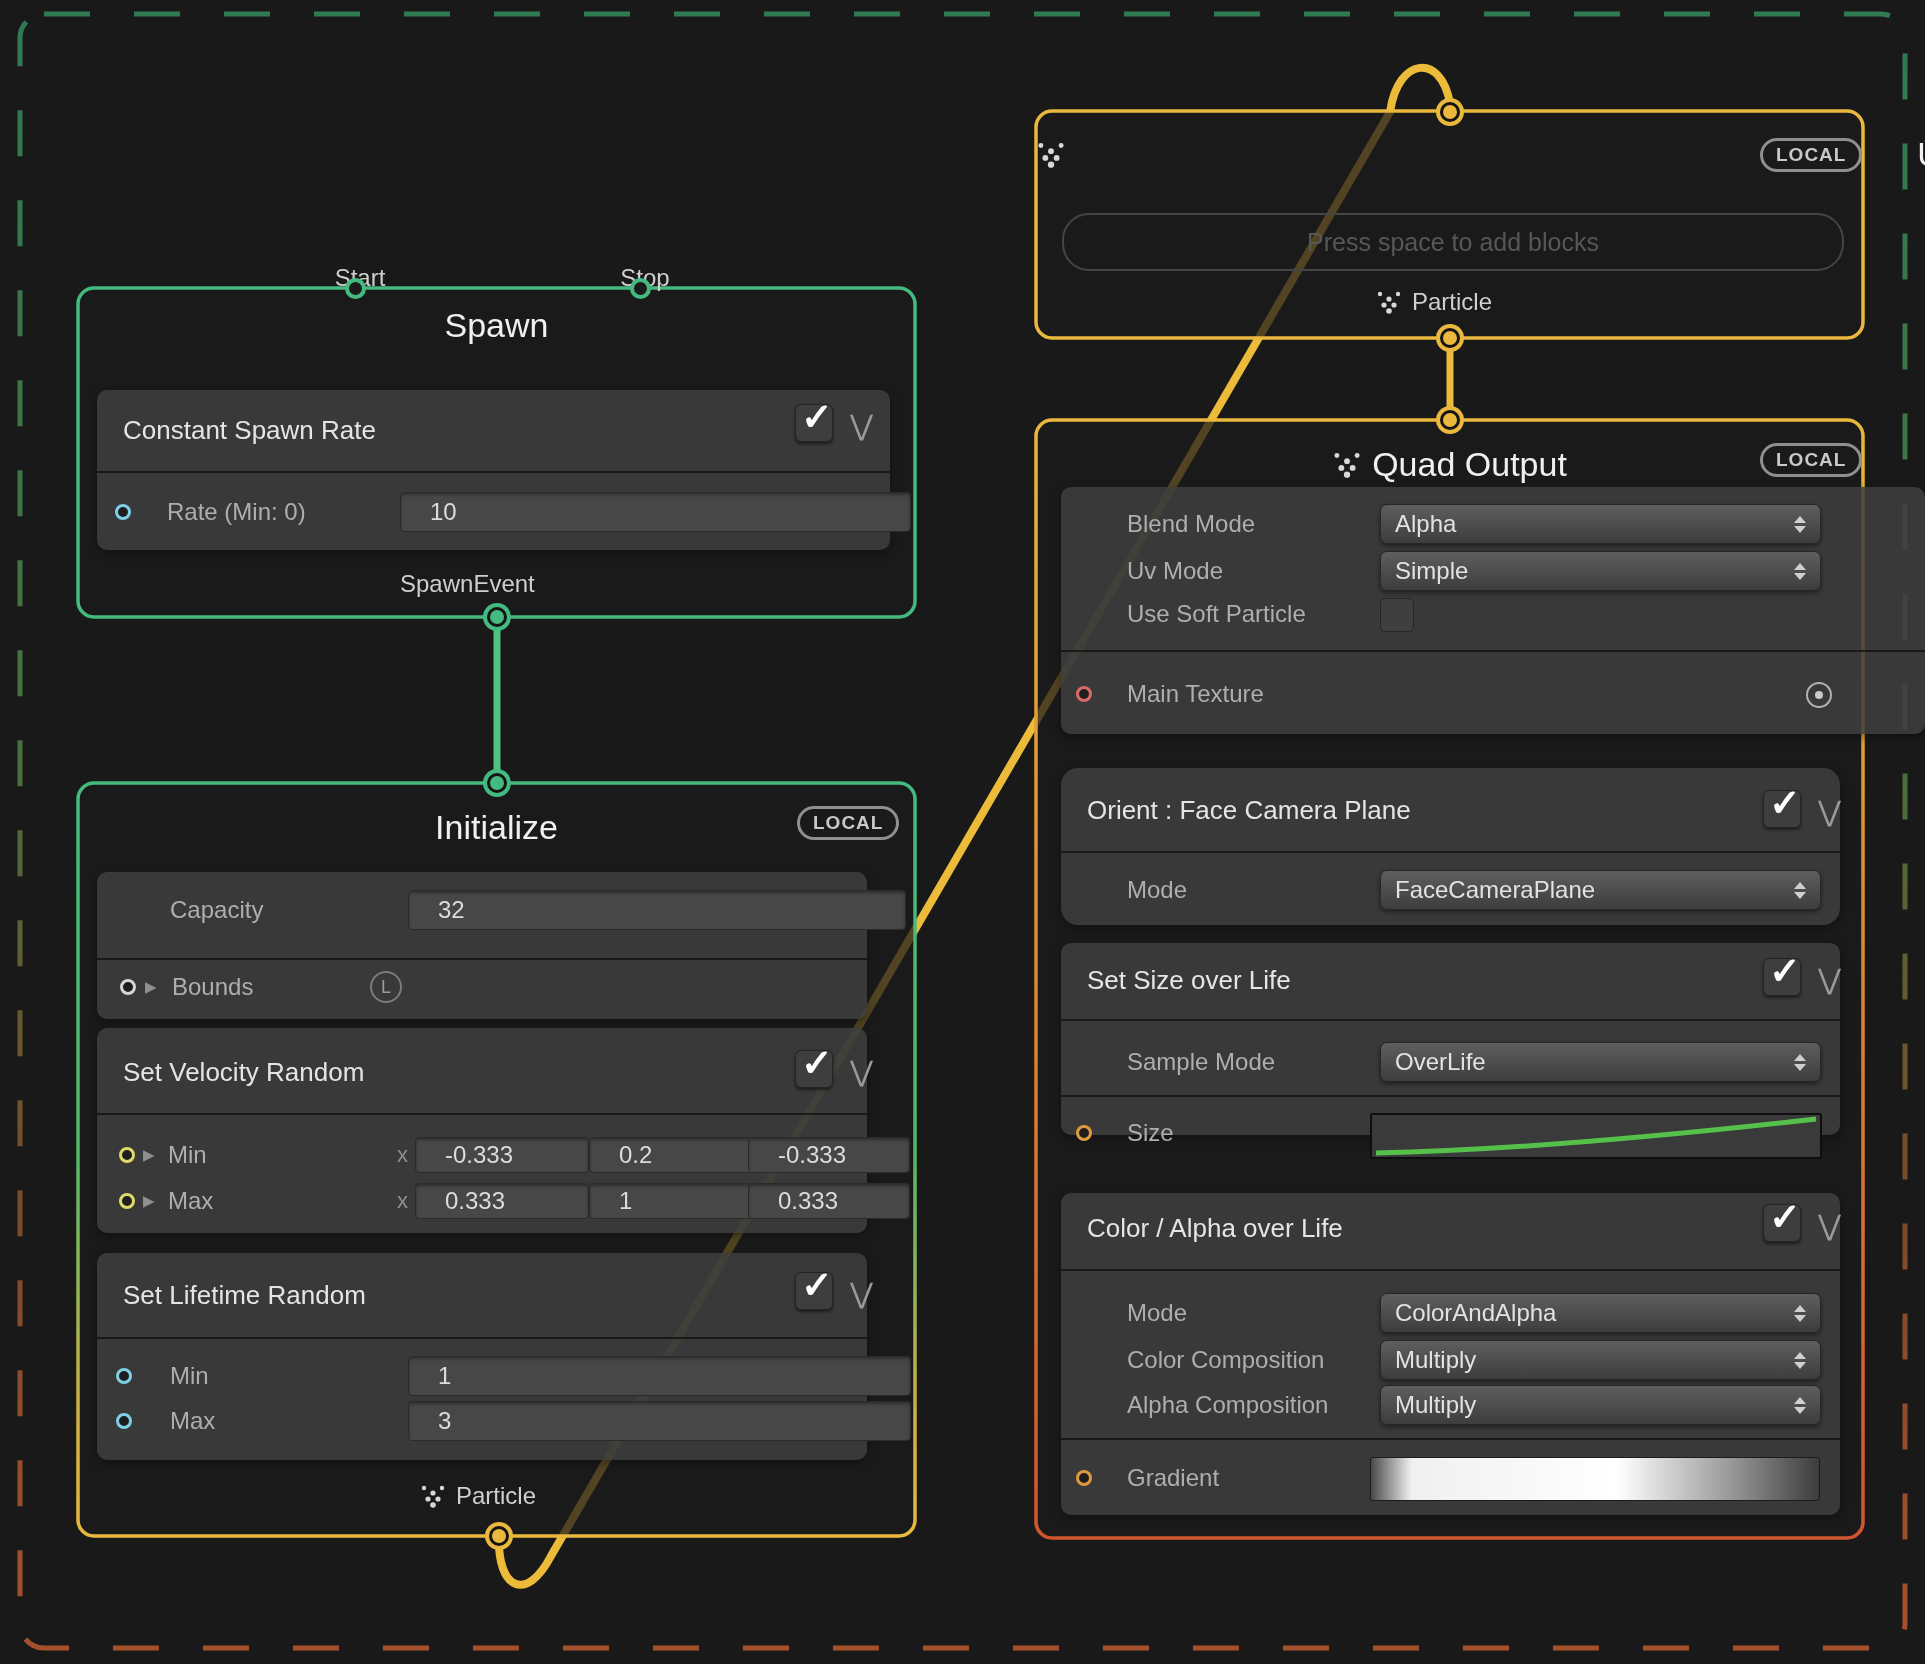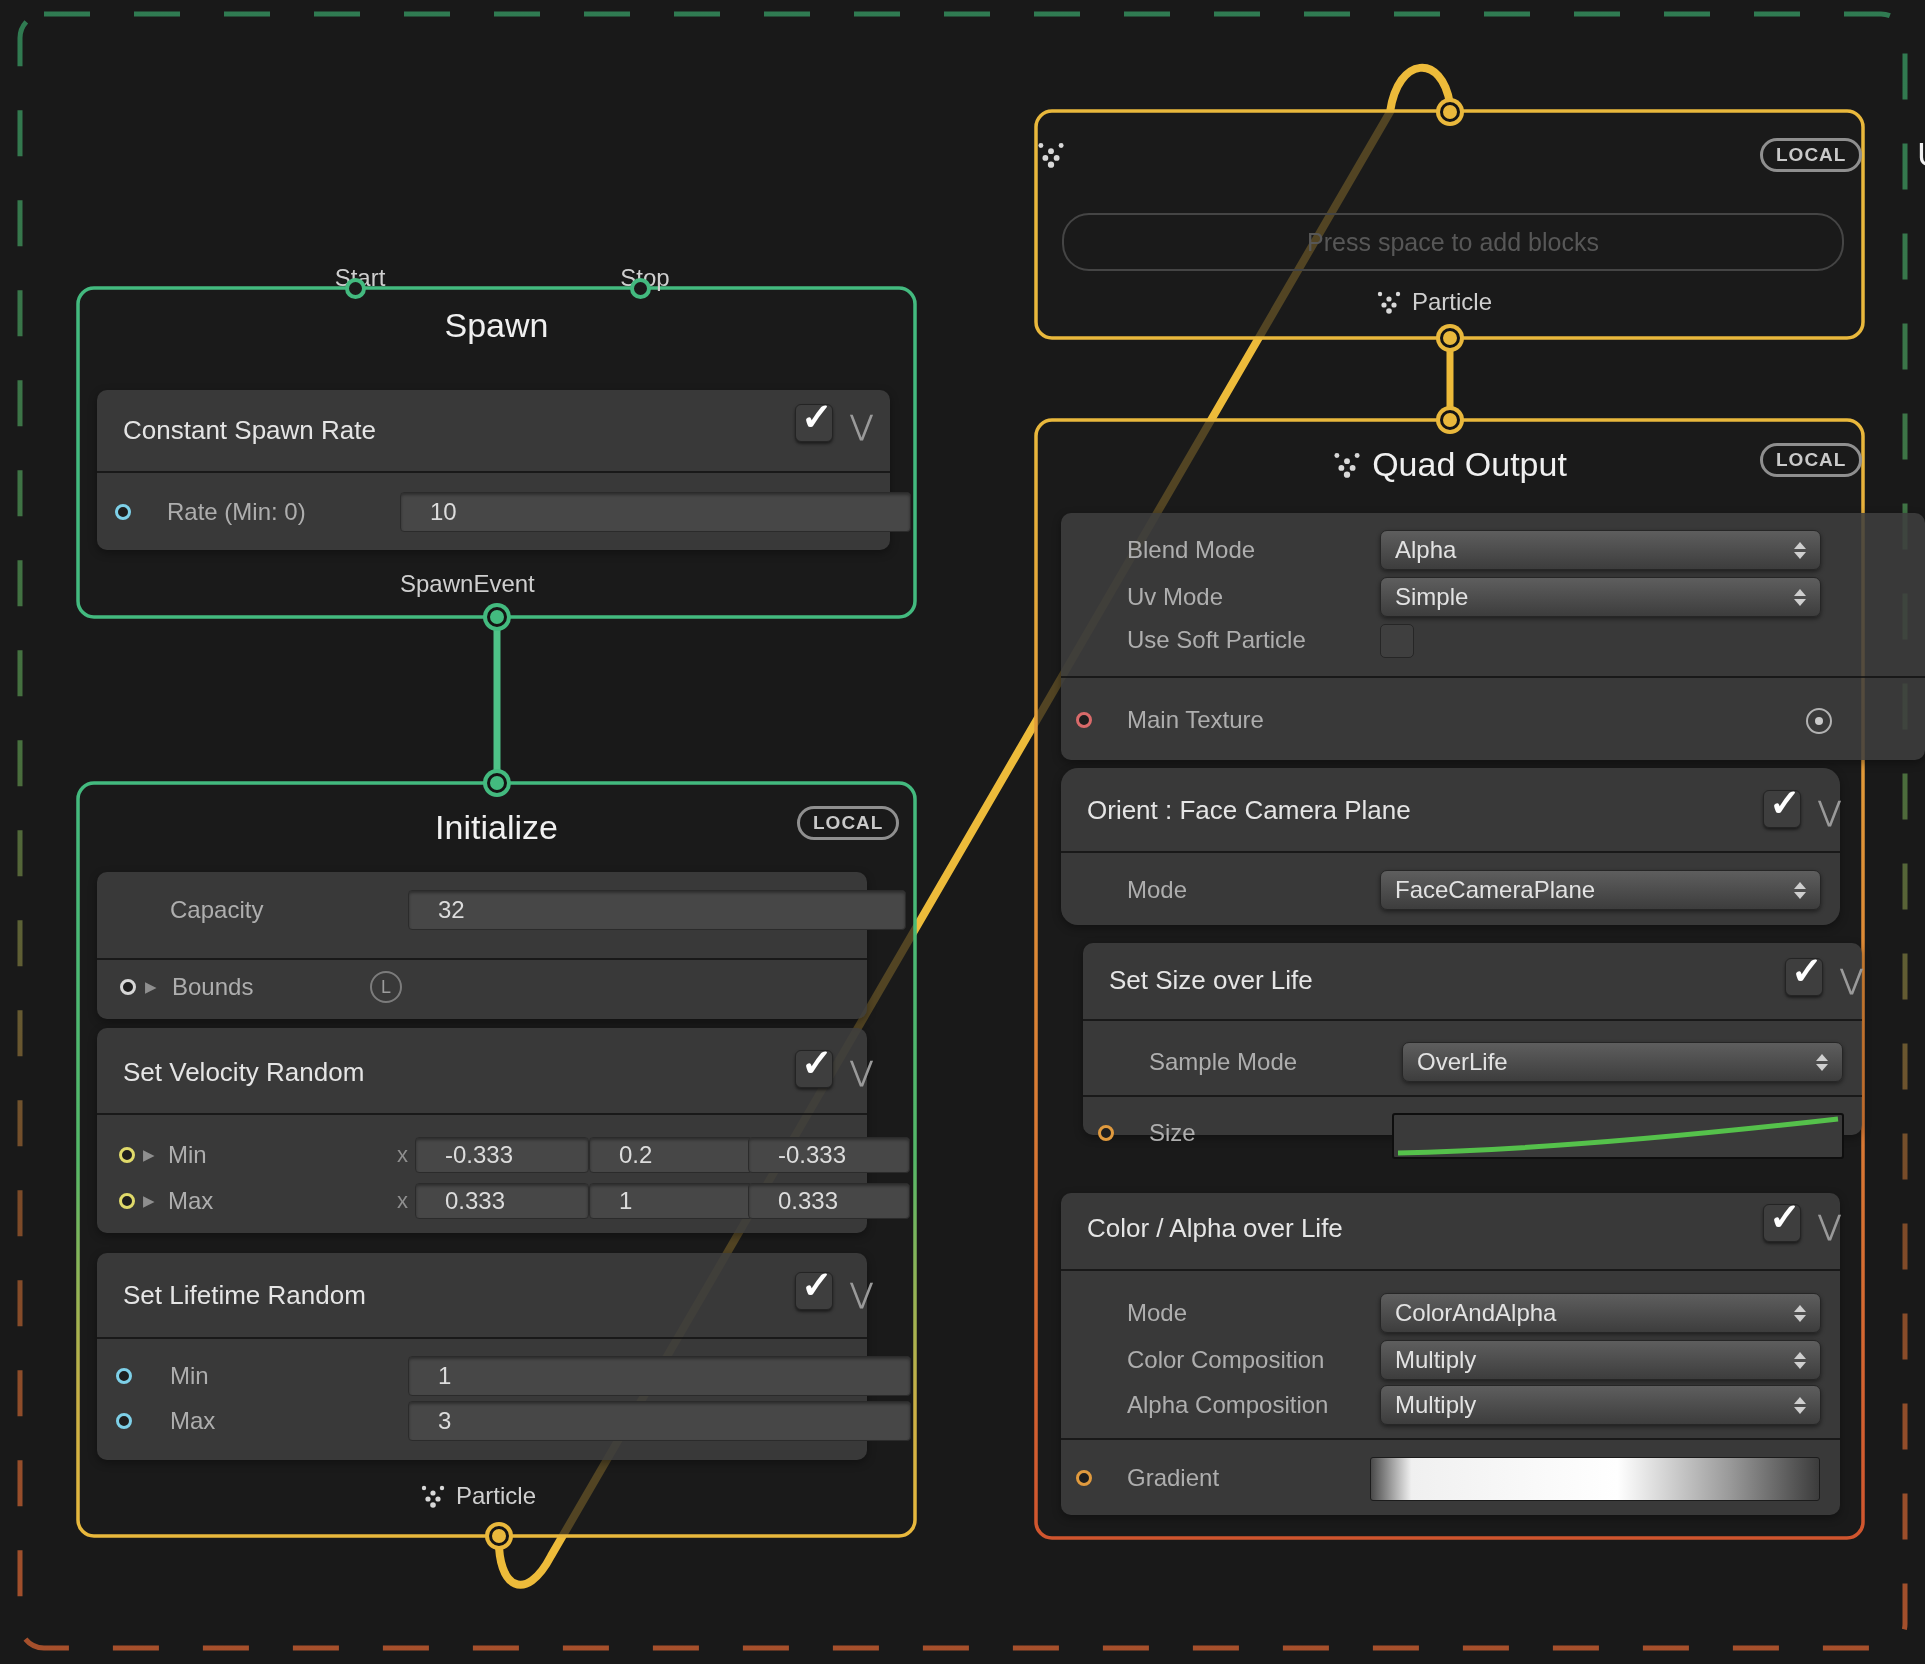--- a/index.html
+++ b/index.html
@@ -238,21 +238,21 @@
         <circle cx="22" cy="4" r="2.2" fill="#d8d8d8"></circle>
       <circle cx="13" cy="9" r="2.6" fill="#d8d8d8"></circle>
         <circle cx="8" cy="15" r="2.6" fill="#d8d8d8"></circle>
       <circle cx="18" cy="15" r="2.6" fill="#d8d8d8"></circle>
         <circle cx="13" cy="21" r="2.8" fill="#d8d8d8"></circle>
     </svg>
     <span class="node-title" style="position:static;">Quad Output</span>
   </div>
   <div class="badge" style="left:1760px;top:443px;">LOCAL</div>
 
-  <div class="blk" style="left:1061px;top:513px;width:864px;height:247px;">
+  <div class="blk" style="left:1061px;top:487px;width:864px;height:247px;">
     <div class="row-label" style="left:66px;top:19px;">Blend Mode</div>
     <div class="dropdown" style="left:319px;top:17px;width:411px;height:38px;">
       <span>Alpha</span>
       <span class="stepper">
           <span class="tri-u"></span>
           <span class="tri-d"></span>
         </span>
     </div>
     <div class="row-label" style="left:66px;top:66px;">Uv Mode</div>
     <div class="dropdown" style="left:319px;top:64px;width:411px;height:38px;">
@@ -278,21 +278,21 @@
     <div class="row-label" style="left:66px;top:104px;">Mode</div>
     <div class="dropdown" style="left:319px;top:102px;width:411px;height:38px;">
       <span>FaceCameraPlane</span>
       <span class="stepper">
           <span class="tri-u"></span>
           <span class="tri-d"></span>
         </span>
     </div>
   </div>
 
-  <div class="blk" style="left:1061px;top:943px;width:779px;height:192px;margin-left:22px;">
+  <div class="blk" style="left:1061px;top:943px;width:779px;height:192px;">
     <div class="blk-title" style="top:17px;">Set Size over Life</div>
     <div class="chk checked" style="left:702px;top:15px;"></div>
     <div class="chev" style="left:757px;top:23px;">⋁</div>
     <div class="divider" style="top:76px;"></div>
     <div class="row-label" style="left:66px;top:101px;">Sample Mode</div>
     <div class="dropdown" style="left:319px;top:99px;width:411px;height:38px;">
       <span>OverLife</span>
       <span class="stepper">
           <span class="tri-u"></span>
           <span class="tri-d"></span>

